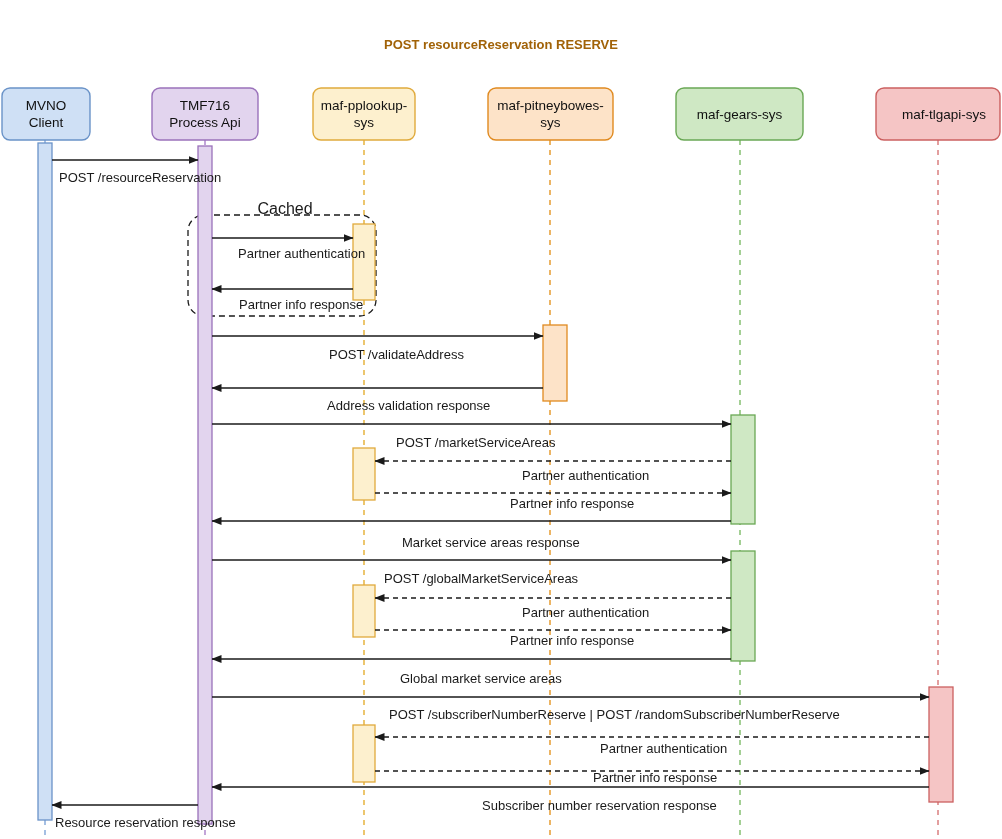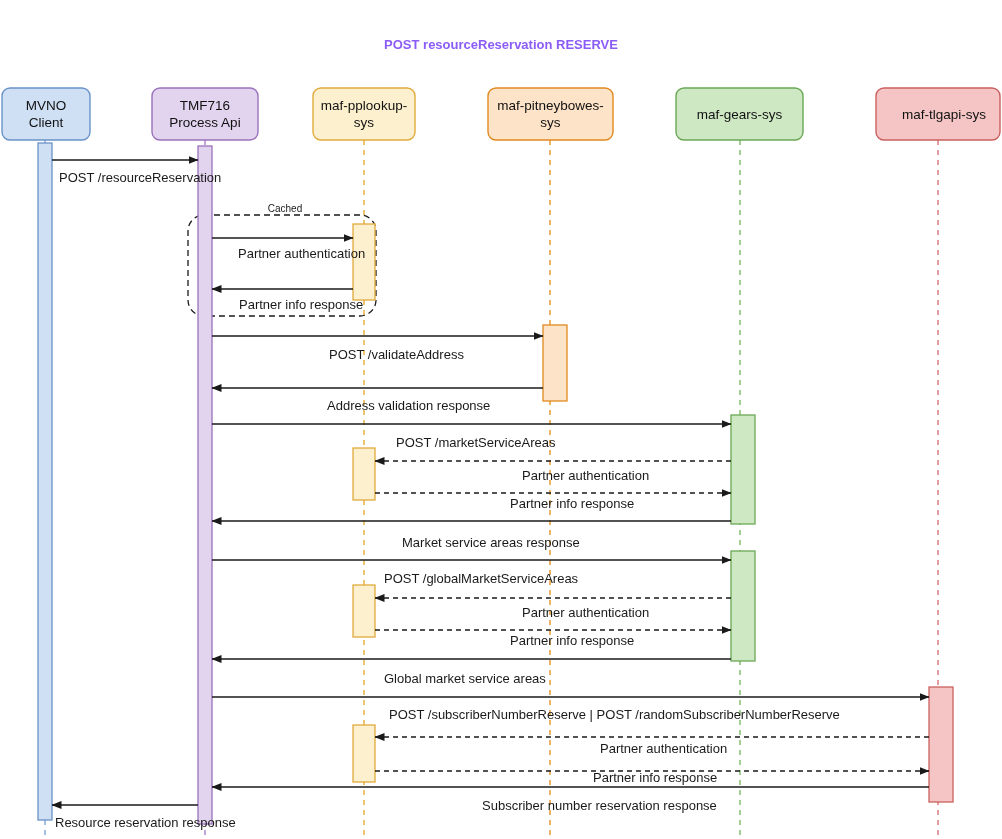--- a/index.html
+++ b/index.html
@@ -34,21 +34,21 @@
     letter-spacing: -0.2px;
   }
   .subtitle {
     position: absolute;
     left: 0;
     top: 37px;
     width: 1002px;
     text-align: center;
     font-size: 13px;
     font-weight: bold;
-    color: #8b5cf6;
+    color: #a16207;
   }
   svg.seq {
     position: absolute;
     left: 0;
     top: 0;
     width: 1002px;
     height: 839px;
   }
   .plabel {
     position: absolute;
@@ -68,21 +68,21 @@
     position: absolute;
     font-size: 13px;
     color: #1a1a1a;
     white-space: nowrap;
     text-align: center;
     background: transparent;
     line-height: 12px;
   }
   .fragment-label {
     position: absolute;
-    font-size: 10px;
+    font-size: 16px;
     color: #1a1a1a;
     white-space: nowrap;
     text-align: center;
     line-height: 12px;
   }
 </style>
 </head>
 <body>
 
 <div id="diagram-root">
@@ -158,21 +158,21 @@
       <div class="msglabel" style="left: 239px; top: 299px;">Partner info response</div>
       <div class="msglabel" style="left: 329px; top: 349px;">POST /validateAddress</div>
       <div class="msglabel" style="left: 307px; top: 400px; margin-left: 20px;">Address validation response</div>
       <div class="msglabel" style="left: 396px; top: 437px;">POST /marketServiceAreas</div>
       <div class="msglabel" style="left: 522px; top: 470px;">Partner authentication</div>
       <div class="msglabel" style="left: 510px; top: 498px;">Partner info response</div>
       <div class="msglabel" style="left: 402px; top: 537px;">Market service areas response</div>
       <div class="msglabel" style="left: 384px; top: 573px;">POST /globalMarketServiceAreas</div>
       <div class="msglabel" style="left: 522px; top: 607px;">Partner authentication</div>
       <div class="msglabel" style="left: 510px; top: 635px;">Partner info response</div>
-      <div class="msglabel" style="left: 384px; top: 673px;">Global market service areas</div>
+      <div class="msglabel" style="left: 400px; top: 673px;">Global market service areas</div>
       <div class="msglabel" style="left: 389px; top: 709px;">POST /subscriberNumberReserve | POST /randomSubscriberNumberReserve</div>
       <div class="msglabel" style="left: 600px; top: 743px;">Partner authentication</div>
       <div class="msglabel" style="left: 593px; top: 772px;">Partner info response</div>
       <div class="msglabel" style="left: 482px; top: 800px;">Subscriber number reservation response</div>
       <div class="msglabel" style="left: 55px; top: 817px;">Resource reservation response</div>
       <div class="plabel" style="left: 2px; top: 88px; width: 88px; height: 52px;">MVNO
 Client</div>
       <div class="plabel" style="left: 152px; top: 88px; width: 106px; height: 52px;">TMF716
 Process Api</div>
       <div class="plabel" style="left: 313px; top: 88px; width: 102px; height: 52px;">maf-pplookup-

